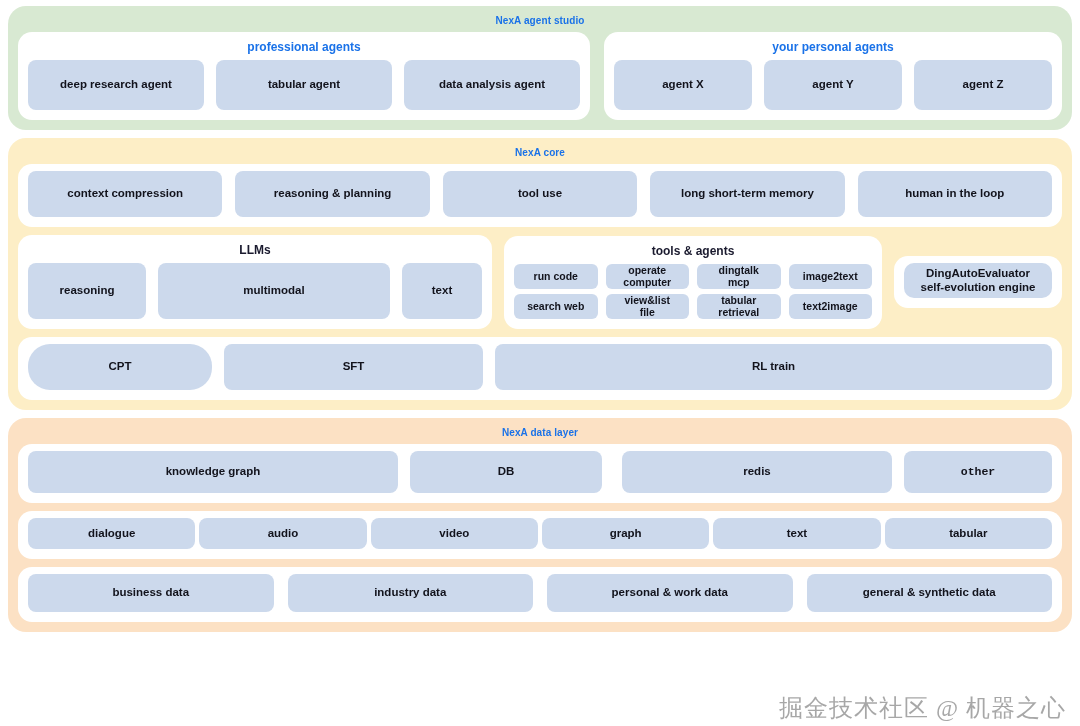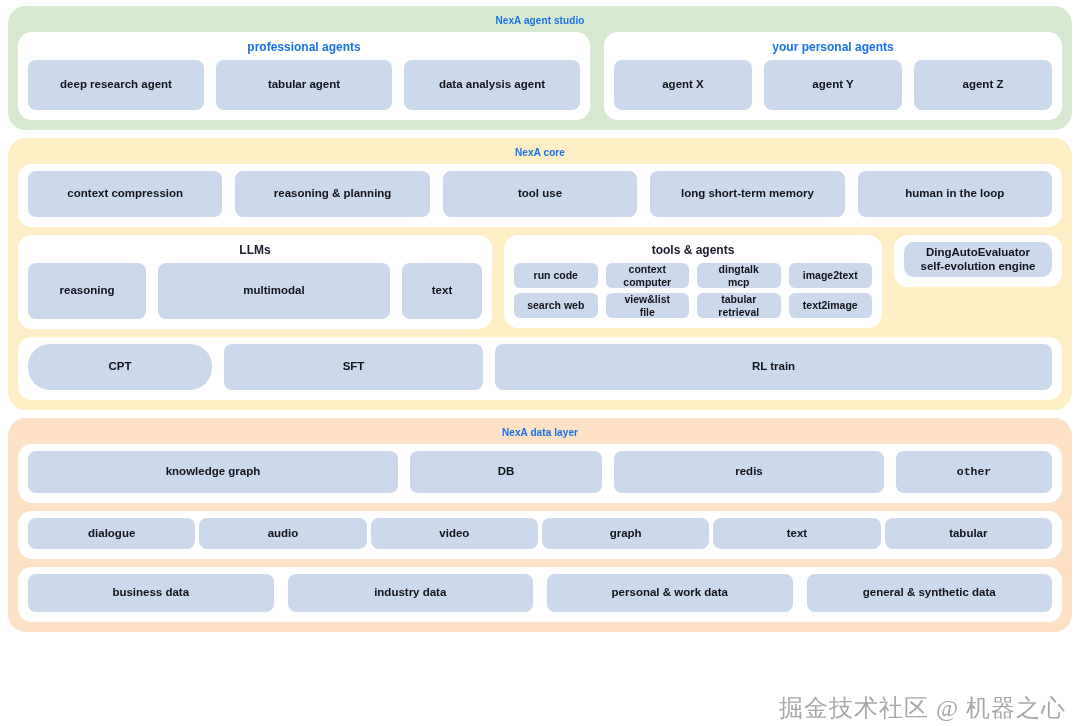--- a/index.html
+++ b/index.html
@@ -77,21 +77,21 @@
   #studio-row { display: flex; gap: 14px; align-items: stretch; }
   #studio-professional { flex: 0 0 572px; }
   #studio-personal     { flex: 1 1 auto; }
   #studio-professional .node,
   #studio-personal .node { height: 50px; flex: 1 1 0; }
 
   
   #core-capabilities { display: flex; gap: 13px; }
   #core-capabilities .node { flex: 1 1 0; height: 46px; }
 
-  #core-mid { display: flex; gap: 12px; align-items: flex-start; }
+  #core-mid { display: flex; gap: 12px; align-items: center; }
   #llms-card   { flex: 0 0 474px; }
   #tools-card  { flex: 0 0 378px; }
   #evaluator-card { flex: 1 1 auto; display: flex; }
 
   #llms-row { display: flex; gap: 12px; }
   #llms-row .node { height: 56px; }
   #llm-reasoning  { flex: 0 0 118px; }
   #llm-multimodal { flex: 1 1 auto; }
   #llm-text       { flex: 0 0 80px; }
 
@@ -113,21 +113,21 @@
   #train-row .node { height: 46px; }
   #train-cpt { flex: 0 0 184px; border-radius: 22px; }
   #train-sft { flex: 0 0 259px; }
   #train-rl  { flex: 1 1 auto; }
 
   
   #store-row { display: flex; gap: 12px; }
   #store-row .node { height: 42px; }
   #store-kg    { flex: 0 0 370px; }
   #store-db    { flex: 0 0 192px; }
-  #store-redis { flex: 0 0 270px; }
+  #store-redis { flex: 0 0 270px; margin-left: 8px; }
   #store-other { flex: 1 1 auto; font-family: Liberation Mono, monospace; }
 
   #modality-row { display: flex; gap: 4px; }
   #modality-row .node { flex: 1 1 0; height: 31px; }
 
   #source-row { display: flex; gap: 14px; }
   #source-row .node { flex: 1 1 0; height: 38px; text-align: right; }
 
   
   #watermark {
@@ -196,21 +196,21 @@
           <div class="node" id="llm-reasoning">reasoning</div>
           <div class="node" id="llm-multimodal">multimodal</div>
           <div class="node" id="llm-text">text</div>
         </div>
       </div>
 
       <div class="card" id="tools-card">
         <div class="card-title dark">tools &amp; agents</div>
         <div id="tools-grid">
           <div class="node">run code</div>
-          <div class="node">context
+          <div class="node">operate
 computer</div>
           <div class="node">dingtalk
 mcp</div>
           <div class="node">image2text</div>
           <div class="node">search web</div>
           <div class="node">view&amp;list
 file</div>
           <div class="node">tabular
 retrieval</div>
           <div class="node">text2image</div>

